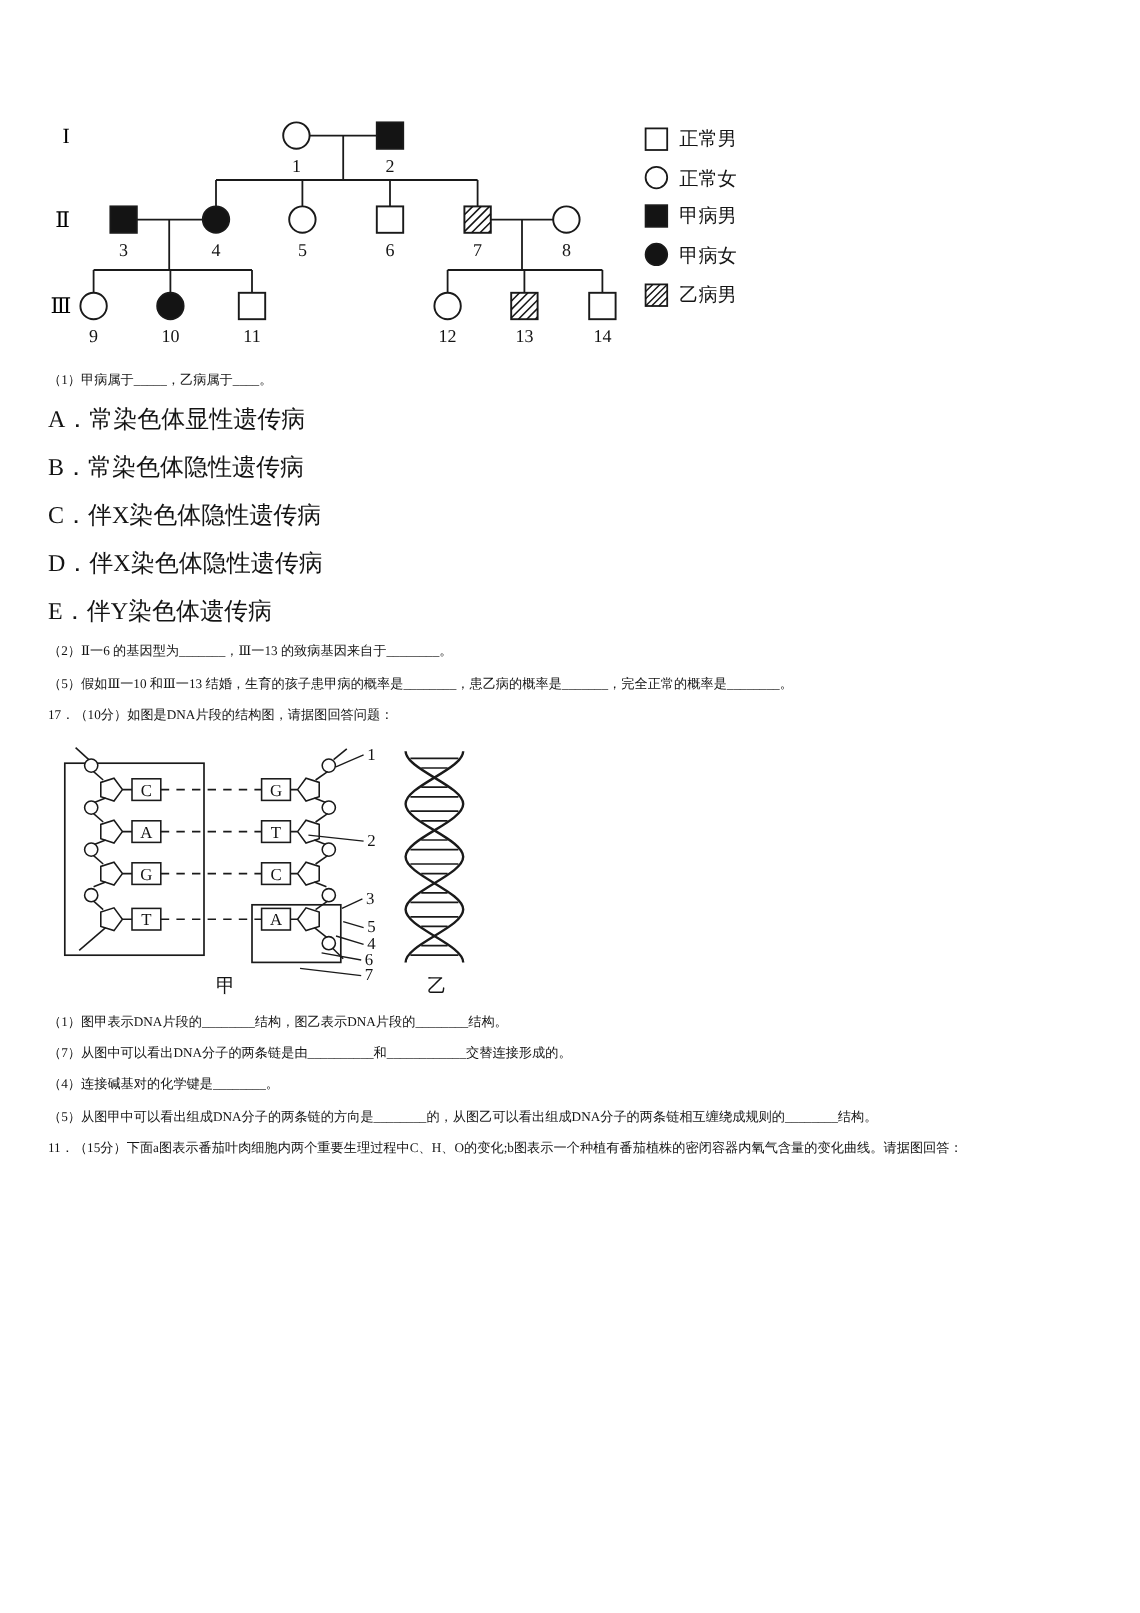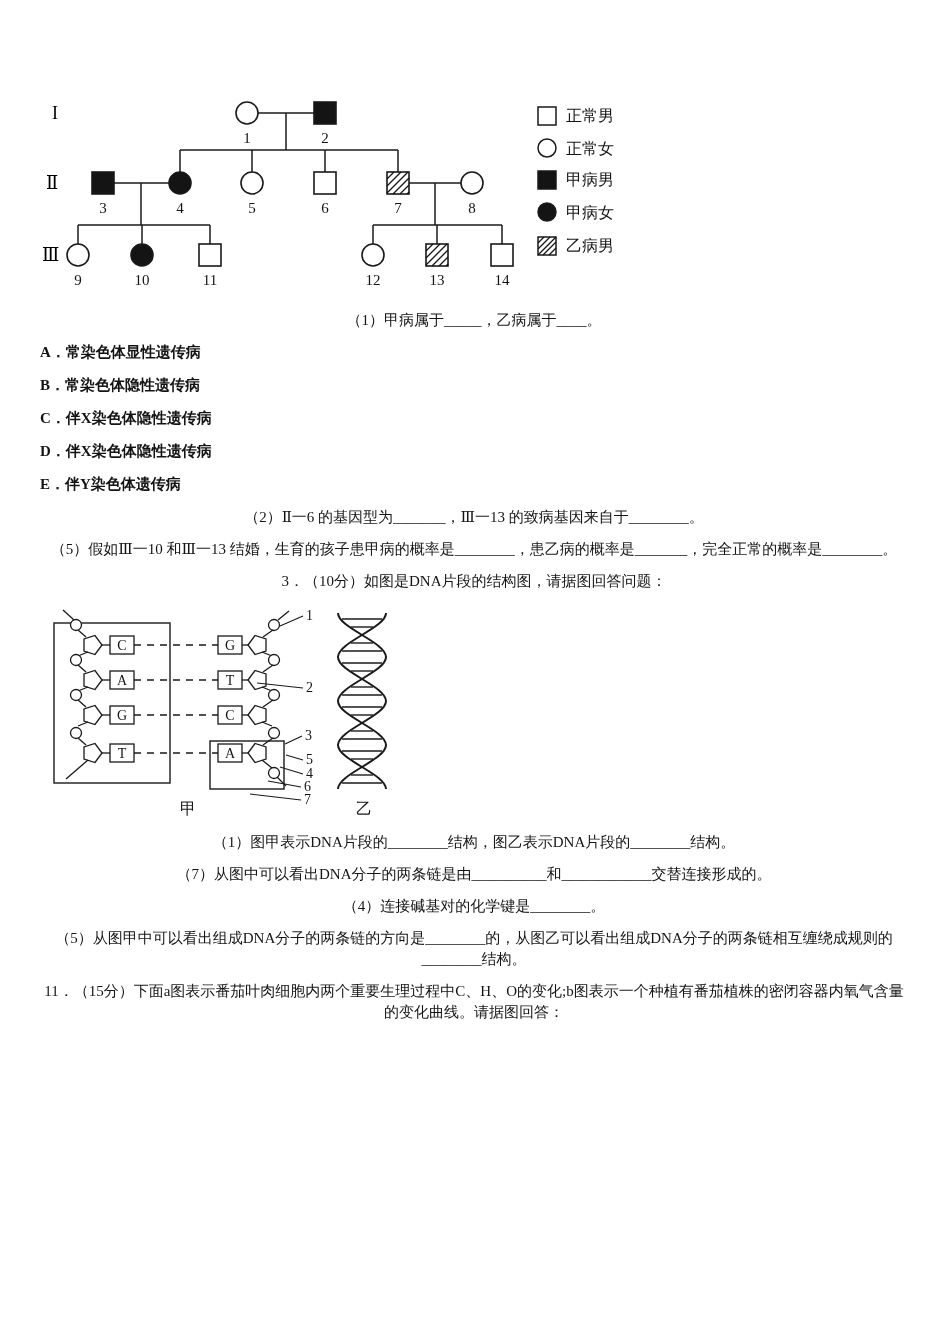--- a/index.html
+++ b/index.html
@@ -3,22 +3,22 @@
 <meta charset="utf-8">
 <style>
   html,body { margin:0; padding:0; }
   body {
     width:950px; height:1344px; background:#ffffff; overflow:hidden;
     font-family:"Liberation Serif","DejaVu Serif",serif; color:#141414;
   }
   .page { box-sizing:border-box; padding:88px 42px 0 40px; }
   .pedigree-wrap { margin:0 0 12px 0; }
   .dna-wrap { margin:4px 0 14px 12px; }
-  p.line { margin:0 0 11px 0; font-size:15px; line-height:1.4;text-align:center; }
-  p.opt  { margin:0 0 12px 0; font-size:15px; line-height:1.4; font-weight:bold; }
+  p.line { margin:0 0 11px 0; font-size:11px; line-height:1.4; }
+  p.opt  { margin:0 0 12px 0; font-size:20px; line-height:1.4; font-weight:normal; }
   svg text { font-family:"Liberation Serif","DejaVu Serif",serif; }
   svg { display:block; }
 </style>
 </head>
 <body>
 
 <div class="page">
 
   <div class="pedigree-wrap">
     <svg viewBox="0 0 640 210" width="640" height="210">
@@ -126,21 +126,21 @@
 
   <p class="line">（1）甲病属于_____，乙病属于____。</p>
   <p class="opt">A．常染色体显性遗传病</p>
   <p class="opt">B．常染色体隐性遗传病</p>
   <p class="opt">C．伴X染色体隐性遗传病</p>
   <p class="opt">D．伴X染色体隐性遗传病</p>
   <p class="opt">E．伴Y染色体遗传病</p>
   <p class="line">（2）Ⅱ一6 的基因型为_______，Ⅲ一13 的致病基因来自于________。</p>
   <p class="line">（5）假如Ⅲ一10 和Ⅲ一13 结婚，生育的孩子患甲病的概率是________，患乙病的概率是_______，完全正常的概率是________。</p>
 
-  <p class="line">3．（10分）如图是DNA片段的结构图，请据图回答问题：</p>
+  <p class="line">17．（10分）如图是DNA片段的结构图，请据图回答问题：</p>
 
   <div class="dna-wrap">
     <svg viewBox="0 0 380 215" width="380" height="215">
 
       <rect x="2" y="20" width="116" height="160" fill="none" stroke="#1a1a1a" stroke-width="1.4"></rect>
       <rect x="158" y="138" width="74" height="48" fill="none" stroke="#1a1a1a" stroke-width="1.4"></rect>
 
       <g stroke="#1a1a1a" stroke-width="1.3" fill="#fff">
 
         <line x1="22" y1="17" x2="11" y2="7"></line>

